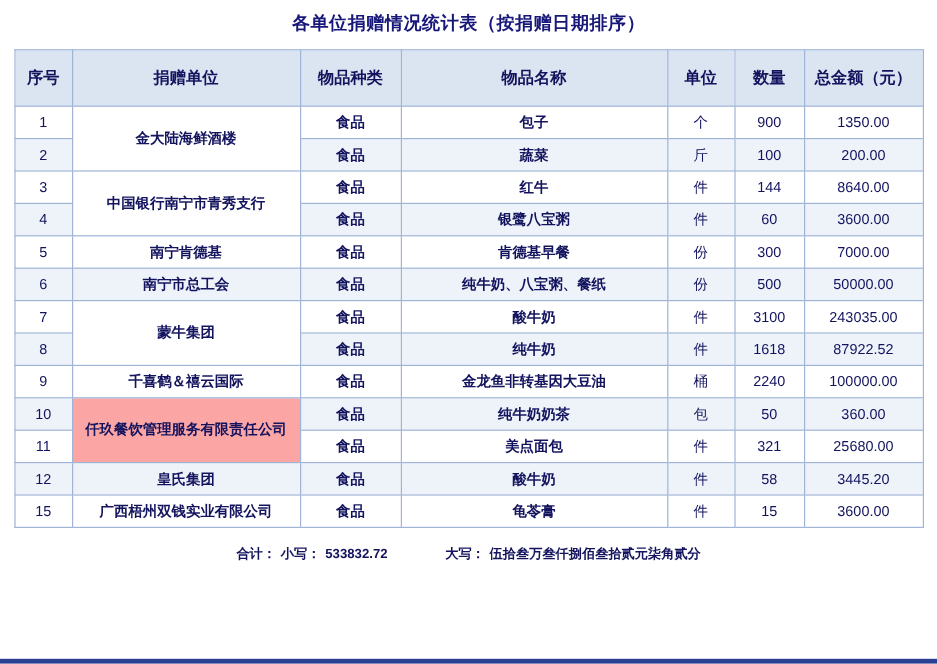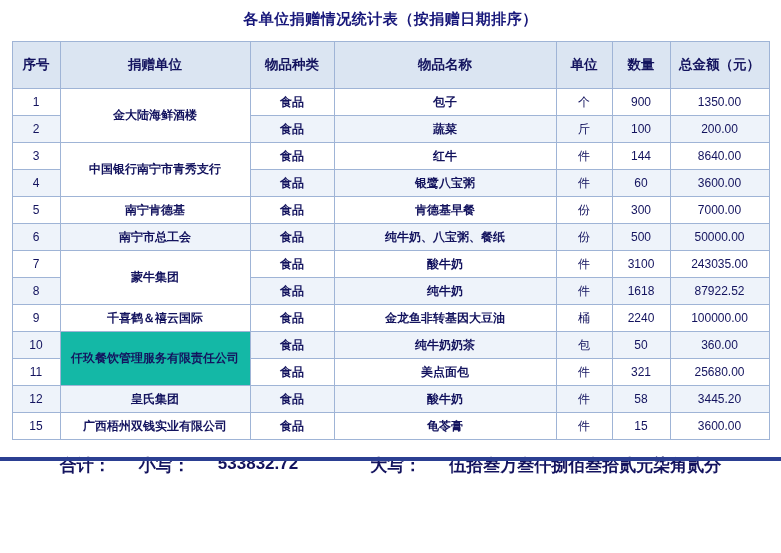--- a/index.html
+++ b/index.html
@@ -9,21 +9,21 @@
   body {
     width: 781px;
     height: 553px;
     background: #ffffff;
     font-family: "Liberation Sans", sans-serif;
     color: #1a1a4e;
     overflow: hidden;
   }
   .page {
     width: 781px;
-    height: 461px;
+    height: 553px;
     position: relative;
     box-sizing: border-box;
     padding: 0;
   }
   .title {
     text-align: center;
     font-size: 15px;
     font-weight: bold;
     color: #17177a;
     padding: 10px 0 12px 0;
@@ -63,21 +63,21 @@
   td.seq {
     font-size: 11px;
   }
   td.unit-name {
     font-size: 13px;
     font-weight: bold;
     background: #ffffff;
     padding: 0 2px;
   }
   td.unit-name.alt {
-    background: #14b8a6;
+    background: #fca5a5;
   }
   td.cat {
     font-size: 12.5px;
     font-weight: bold;
   }
   td.goods {
     font-size: 12.5px;
     font-weight: bold;
   }
   td.unitq {
@@ -93,26 +93,27 @@
   .col-unit   { width: 190px; }
   .col-cat    { width: 84px; }
   .col-goods  { width: 222px; }
   .col-unitq  { width: 56px; }
   .col-qty    { width: 58px; }
   .col-amount { width: 99px; }
 
   .footer {
     width: 757px;
     margin: 6px auto 0 auto;
-    font-size: 17px;
+    font-size: 11px;
     font-weight: bold;
     color: #13135e;
     display: flex;
     justify-content: center;
-    gap: 28px;
+    align-items: center;
+    gap: 4px;
     padding-top: 8px;
   }
   .footer .seg { white-space: nowrap; }
   .footer .seg.big { margin-left: 44px; }
   .bottom-rule {
     position: absolute;
     left: 0;
     bottom: 0;
     width: 781px;
     height: 4px;

